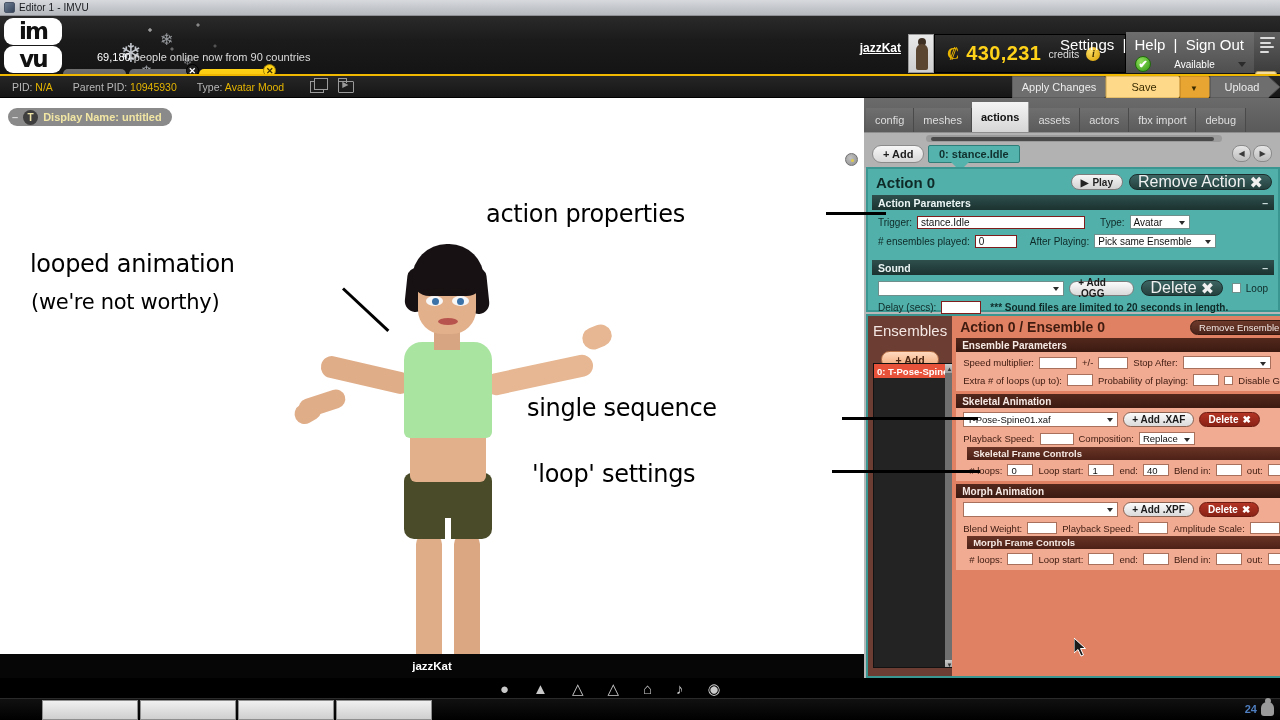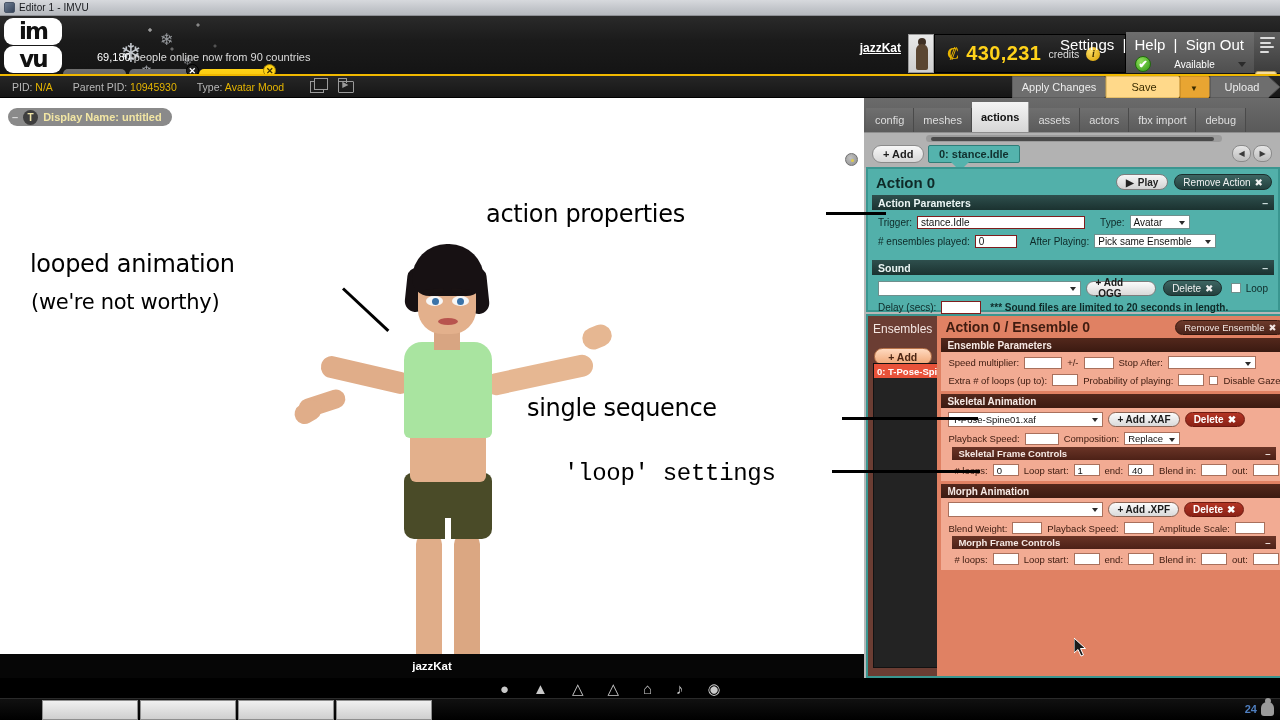--- a/index.html
+++ b/index.html
@@ -280,21 +280,21 @@
   .ac-title{ font-size:15px; font-weight:bold; color:#0e2a28; flex:1;}
   .btn-play{
     height:16px;padding:0 9px;border-radius:8px;
     background:linear-gradient(180deg,#f6f6f6,#d2d2d2);
     border:1px solid #7d7d7d; font-size:10px; color:#222;
     display:flex;align-items:center;gap:4px; font-weight:bold;
   }
   .btn-dark{
     height:16px;padding:0 8px;border-radius:8px;
     background:linear-gradient(180deg,#3d6562,#24403e);
-    border:1px solid #1b2e2d; color:#f0f0f0; font-size:10px;
+    border:1px solid #1b2e2d; color:#f0f0f0; font-size:16px;
     display:flex;align-items:center;gap:4px; margin-left:6px;
   }
   .sect-head{
     height:15px; margin:0 4px; padding:0 6px;
     background:linear-gradient(180deg,#2e4f4d,#1b3230);
     color:#eaf4f3; font-size:10.5px; font-weight:bold;
     display:flex;align-items:center; justify-content:space-between;
   }
   .sect-head .minus{ color:#cfe0df; font-weight:bold;}
   .sect-body{ padding:5px 10px; font-size:10px; color:#0e2a28;}
@@ -320,21 +320,21 @@
     border:1px solid #7d7d7d; font-size:10px; color:#1a1a1a;font-weight:bold;
     display:flex;align-items:center;
   }
 
   
   .ens-wrap{
     position:absolute; left:866px; top:314px; width:414px; height:364px;
     background:#4fb3ad; border:2px solid #3a9690; display:flex;
   }
   .ens-left{ width:92px; background:#6b3d33; padding:6px 5px; position:relative;}
-  .ens-title{ color:#f4e6e2; font-size:12px; text-align:center; margin-bottom:12px;}
+  .ens-title{ color:#f4e6e2; font-size:15px; text-align:center; margin-bottom:12px;}
   .ens-add{
     margin:0 auto 7px; width:58px;height:17px;border-radius:9px;
     background:linear-gradient(180deg,#ffd9bf,#f0a878);
     border:1px solid #b9744a; font-size:10.5px; font-weight:bold; color:#4a2513;
     display:flex;align-items:center;justify-content:center; gap:3px;
   }
   .ens-list{
     position:absolute; left:5px; top:47px; width:82px; height:305px;
     background:#232323; border:1px solid #121212; overflow:hidden;
   }
@@ -788,21 +788,21 @@
   <div class="anno anno-lg" style="left:30px;top:247px;">looped animation</div>
   <div class="anno anno-sm" style="left:31px;top:289px;">(we're not worthy)</div>
   <div class="leader" style="left:343px;top:287px;width:62px;height:3px;transform:rotate(43deg);"></div>
 
   <div class="anno anno-lg" style="left:486px;top:197px;">action properties</div>
   <div class="leader" style="left:826px;top:212px;width:60px;height:3px;"></div>
 
   <div class="anno anno-lg" style="left:527px;top:391px;">single sequence</div>
   <div class="leader" style="left:842px;top:417px;width:136px;height:3px;"></div>
 
-  <div class="anno anno-lg" style="left:564px;top:457px;font-family:Liberation Mono, monospace;">'loop' settings</div>
+  <div class="anno anno-lg" style="left:532px;top:457px;">'loop' settings</div>
   <div class="leader" style="left:832px;top:470px;width:148px;height:3px;"></div>
 
   <div class="bottombar">
     <div class="bb-icons">
       <span class="bb-ic">●</span>
       <span class="bb-ic">▲</span>
       <span class="bb-ic">△</span>
       <span class="bb-ic">△</span>
       <span class="bb-ic">⌂</span>
       <span class="bb-ic">♪</span>

